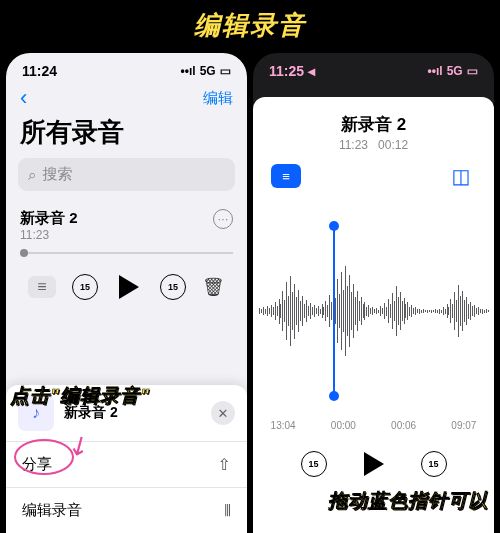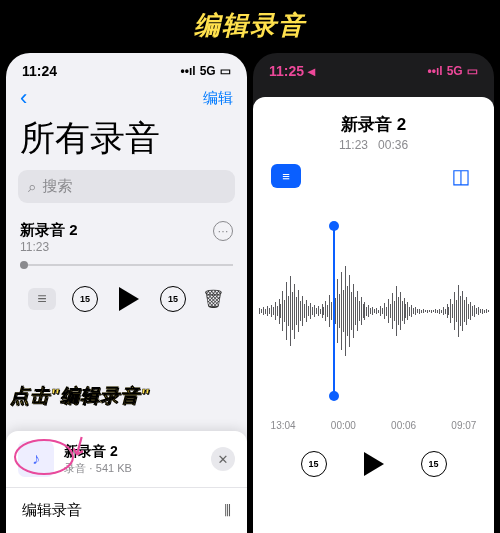--- a/index.html
+++ b/index.html
@@ -2,26 +2,26 @@
 <html><head>
 <meta charset="utf-8">
 <style>
 *{margin:0;padding:0;box-sizing:border-box;font-family:-apple-system,"PingFang SC",sans-serif}
 body{width:500px;height:533px;background:#000;overflow:hidden;position:relative}
 .title-top{color:#ffe14d;font-size:26px;font-weight:800;font-style:italic;text-align:center;padding:8px 0 10px;letter-spacing:2px}
 .phones{display:flex;gap:6px;padding:0 6px}
 .phone{width:244px;height:480px;background:#f2f2f6;border-radius:24px 24px 0 0;overflow:hidden;position:relative}
 .phone.dark{background:#1c1c1e}
 .statusbar{display:flex;justify-content:space-between;align-items:center;padding:10px 16px 4px;font-size:14px;font-weight:600}
-.phone.dark .statusbar{color:#ec4899}
+.phone.dark .statusbar{color:#f9a8d4}
 .sb-right{display:flex;gap:4px;align-items:center;font-size:12px}
 .nav{display:flex;justify-content:space-between;align-items:center;padding:2px 14px}
 .nav-back{color:#007aff;font-size:22px}
 .nav-edit{color:#007aff;font-size:15px}
-.h1{font-size:35px;font-weight:400;padding:2px 14px 8px}
+.h1{font-size:26px;font-weight:700;padding:2px 14px 8px}
 .search{margin:0 12px 10px;background:#e3e3e8;border-radius:9px;padding:7px 10px;display:flex;align-items:center;gap:6px;color:#8a8a8e;font-size:15px}
 .rec-item{padding:8px 14px 4px;display:flex;justify-content:space-between;align-items:flex-start}
 .rec-title{font-size:15px;font-weight:600}
 .rec-time{font-size:12px;color:#8a8a8e}
 .more{width:20px;height:20px;border:1.2px solid #8a8a8e;border-radius:50%;display:flex;align-items:center;justify-content:center;color:#8a8a8e;font-size:11px}
 .scrubber{margin:6px 14px;height:2px;background:#d0d0d4;position:relative}
 .scrubber::before{content:"";position:absolute;left:0;top:-3px;width:8px;height:8px;background:#8a8a8e;border-radius:50%}
 .controls{display:flex;justify-content:space-around;align-items:center;padding:12px 14px 16px}
 .ctrl-btn{width:30px;height:30px;display:flex;align-items:center;justify-content:center}
 .skip{width:26px;height:26px;border:1.8px solid #000;border-radius:50%;display:flex;align-items:center;justify-content:center;font-size:9px;font-weight:700;position:relative}
@@ -100,23 +100,26 @@
         </div>
     <div class="skip">15</div>
     <div class="trash">🗑</div>
   </div>
 
   <div class="sheet">
     <div class="sheet-head">
       <div class="sheet-icon">♪</div>
       <div class="sheet-meta">
         <div class="t">新录音 2</div>
-        <div class="s">录音 · 541 KB</div>
       </div>
       <div class="sheet-close">✕</div>
+    </div>
+    <div class="sheet-row">
+      <span>分享</span>
+      <span class="ico">⇧</span>
     </div>
     <div class="sheet-row">
       <span>编辑录音</span>
       <span class="ico">⫴</span>
     </div>
   </div>
   <div class="circle-mark"></div>
   <div class="arrow-mark">↙</div>
 </div>
 
@@ -127,21 +130,21 @@
       <span>••ıl</span>
       <span>5G</span>
       <span>▭</span>
     </span>
   </div>
   <div class="dark-sheet">
     <div class="ds-head">
       <div class="ds-title">新录音 2</div>
       <div class="ds-sub">
         <span>11:23</span>
-        <span>00:36</span>
+        <span>00:12</span>
       </div>
     </div>
     <div class="ds-tools">
       <div class="tool blue">≡</div>
       <div class="tool crop">◫</div>
     </div>
     <div class="wave-area">
       <div class="wave" id="wave">
             <span style="height: 6px;"></span>
             <span style="height: 4px;"></span>
@@ -277,13 +280,14 @@
           </div>
       <div class="skip">15</div>
     </div>
   </div>
 </div>
 
 </div>
 
 <div class="callout c1">点击"编辑录音"</div>
 <div class="callout c2">
+  <div>拖动蓝色指针可以</div>
 </div>
 
 </body></html>

